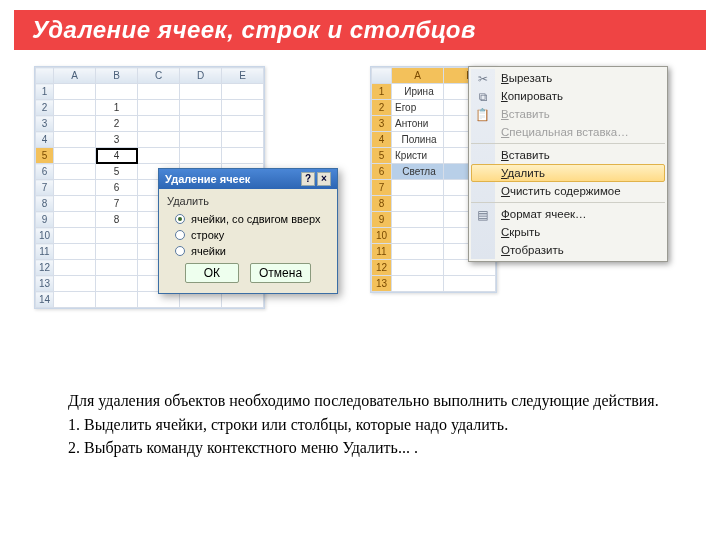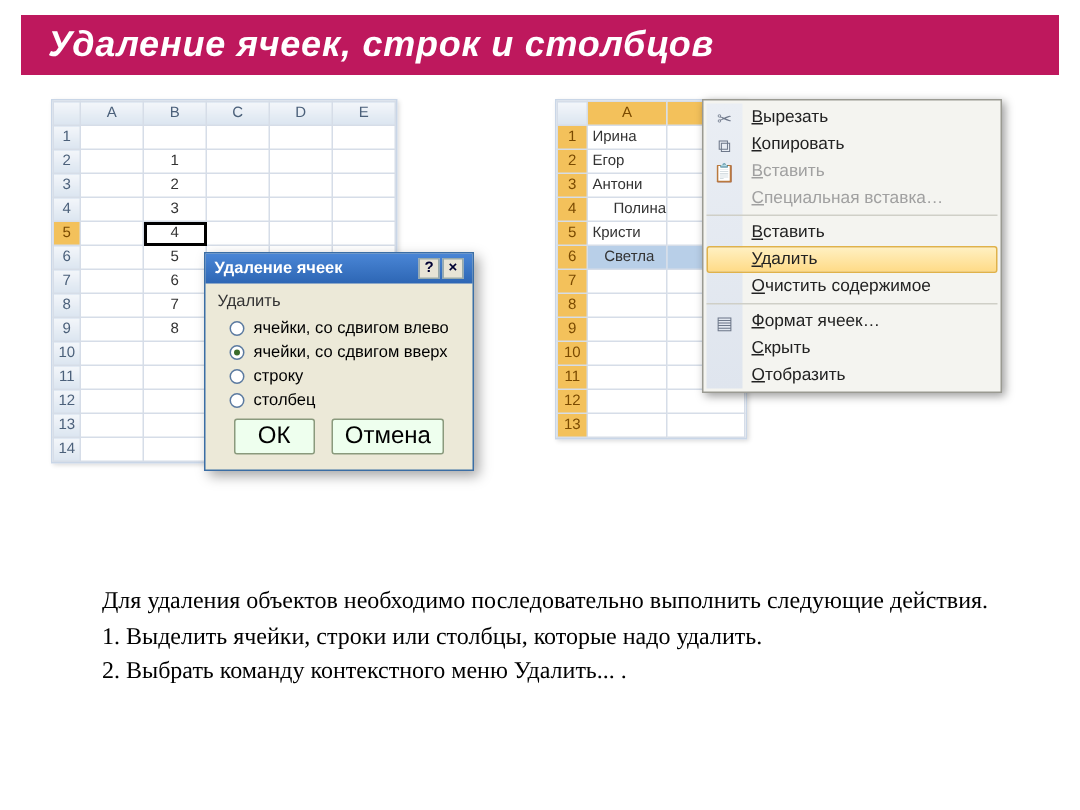--- a/index.html
+++ b/index.html
@@ -7,21 +7,21 @@
     margin: 0;
     width: 720px;
     height: 540px;
     background: #fff;
     font-family: Arial, sans-serif;
     color: #000;
     overflow: hidden;
   }
   .title-bar {
     margin: 10px 14px 0 14px;
-    background: #be185d;
+    background: #ef4444;
     padding: 6px 18px;
     color: #fff;
     font-size: 24px;
     font-style: italic;
     font-weight: bold;
     letter-spacing: .5px;
   }
   .stage {
     position: relative;
     width: 100%;
@@ -98,21 +98,21 @@
     width:10px;height:10px;border:1px solid #5b7aa0;border-radius:50%;
     display:inline-block;background:#fff;position:relative;
   }
   .opt .radio.checked::after{
     content:"";position:absolute;left:2px;top:2px;width:4px;height:4px;
     border-radius:50%;background:#3a6b2a;
   }
   .dialog-buttons{ text-align:center; padding:4px 0 2px 0;}
   .dbtn{
     display:inline-block;min-width:54px;padding:2px 8px;margin:0 4px;
-    background:#efe;border:1px solid #8a9a7d;font-size:16px;
+    background:#efe;border:1px solid #8a9a7d;font-size:12px;
     border-radius:2px;
   }
   
   .ctxmenu{
     position:absolute;
     width:200px;
     background:#f4f4f0;
     border:1px solid #9a9a92;
     box-shadow:2px 2px 6px rgba(0,0,0,.4);
     font-size:11.5px;
@@ -279,81 +279,77 @@
             <td class="cell"></td>
             <td class="cell"></td>
             <td class="cell"></td>
             <td class="cell"></td>
             <td class="cell"></td>
           </tr>
         </tbody>
       </table>
     </div>
 
-  <div class="dialog" style="left:136px;top:110px;">
+  <div class="dialog" style="left:158px;top:110px;">
     <div class="dialog-title">
       <span>Удаление ячеек</span>
       <span class="helpclose">
         <span class="wbtn">?</span>
         <span class="wbtn">×</span>
       </span>
     </div>
     <div class="dialog-body">
       <span class="grouplabel">Удалить</span>
       <div id="opts">
           <div class="opt">
-            <span class="radio"></span>
-            <span>ячейки, со сдвигом влево</span>
-          </div>
-          <div class="opt">
             <span class="radio checked"></span>
             <span>ячейки, со сдвигом вверх</span>
           </div>
           <div class="opt">
             <span class="radio"></span>
             <span>строку</span>
           </div>
           <div class="opt">
             <span class="radio"></span>
-            <span>столбец</span>
+            <span>ячейки</span>
           </div>
         </div>
       <div class="dialog-buttons">
         <span class="dbtn">ОК</span>
         <span class="dbtn">Отмена</span>
       </div>
     </div>
   </div>
 
   <div class="xgrid grid2" id="grid2" style="left:370px;top:8px;">
       <table>
         <tbody>
           <tr class="colhdr">
             <th class="corner"></th>
             <th class="sel">A</th>
             <th class="sel">B</th>
           </tr>
           <tr>
             <th class="rowhdr sel">1</th>
-            <td class="cell" style="text-align:left;padding-left:3px;">Ирина</td>
+            <td class="cell" style="text-align:center;padding-left:3px;">Ирина</td>
             <td class="cell" style="text-align:left;padding-left:3px;"></td>
           </tr>
           <tr>
             <th class="rowhdr sel">2</th>
             <td class="cell" style="text-align:left;padding-left:3px;">Егор</td>
             <td class="cell" style="text-align:left;padding-left:3px;"></td>
           </tr>
           <tr>
             <th class="rowhdr sel">3</th>
             <td class="cell" style="text-align:left;padding-left:3px;margin-top:20px;">Антони</td>
             <td class="cell" style="text-align:left;padding-left:3px;"></td>
           </tr>
           <tr>
             <th class="rowhdr sel">4</th>
-            <td class="cell" style="text-align:left;padding-left:17px;">Полина</td>
+            <td class="cell" style="text-align:center;padding-left:3px;">Полина</td>
             <td class="cell" style="text-align:left;padding-left:3px;"></td>
           </tr>
           <tr>
             <th class="rowhdr sel">5</th>
             <td class="cell" style="text-align:left;padding-left:3px;">Кристи</td>
             <td class="cell" style="text-align:left;padding-left:3px;"></td>
           </tr>
           <tr>
             <th class="rowhdr sel">6</th>
             <td class="cell rowband" style="text-align:center;padding-left:3px;">Светла</td>

